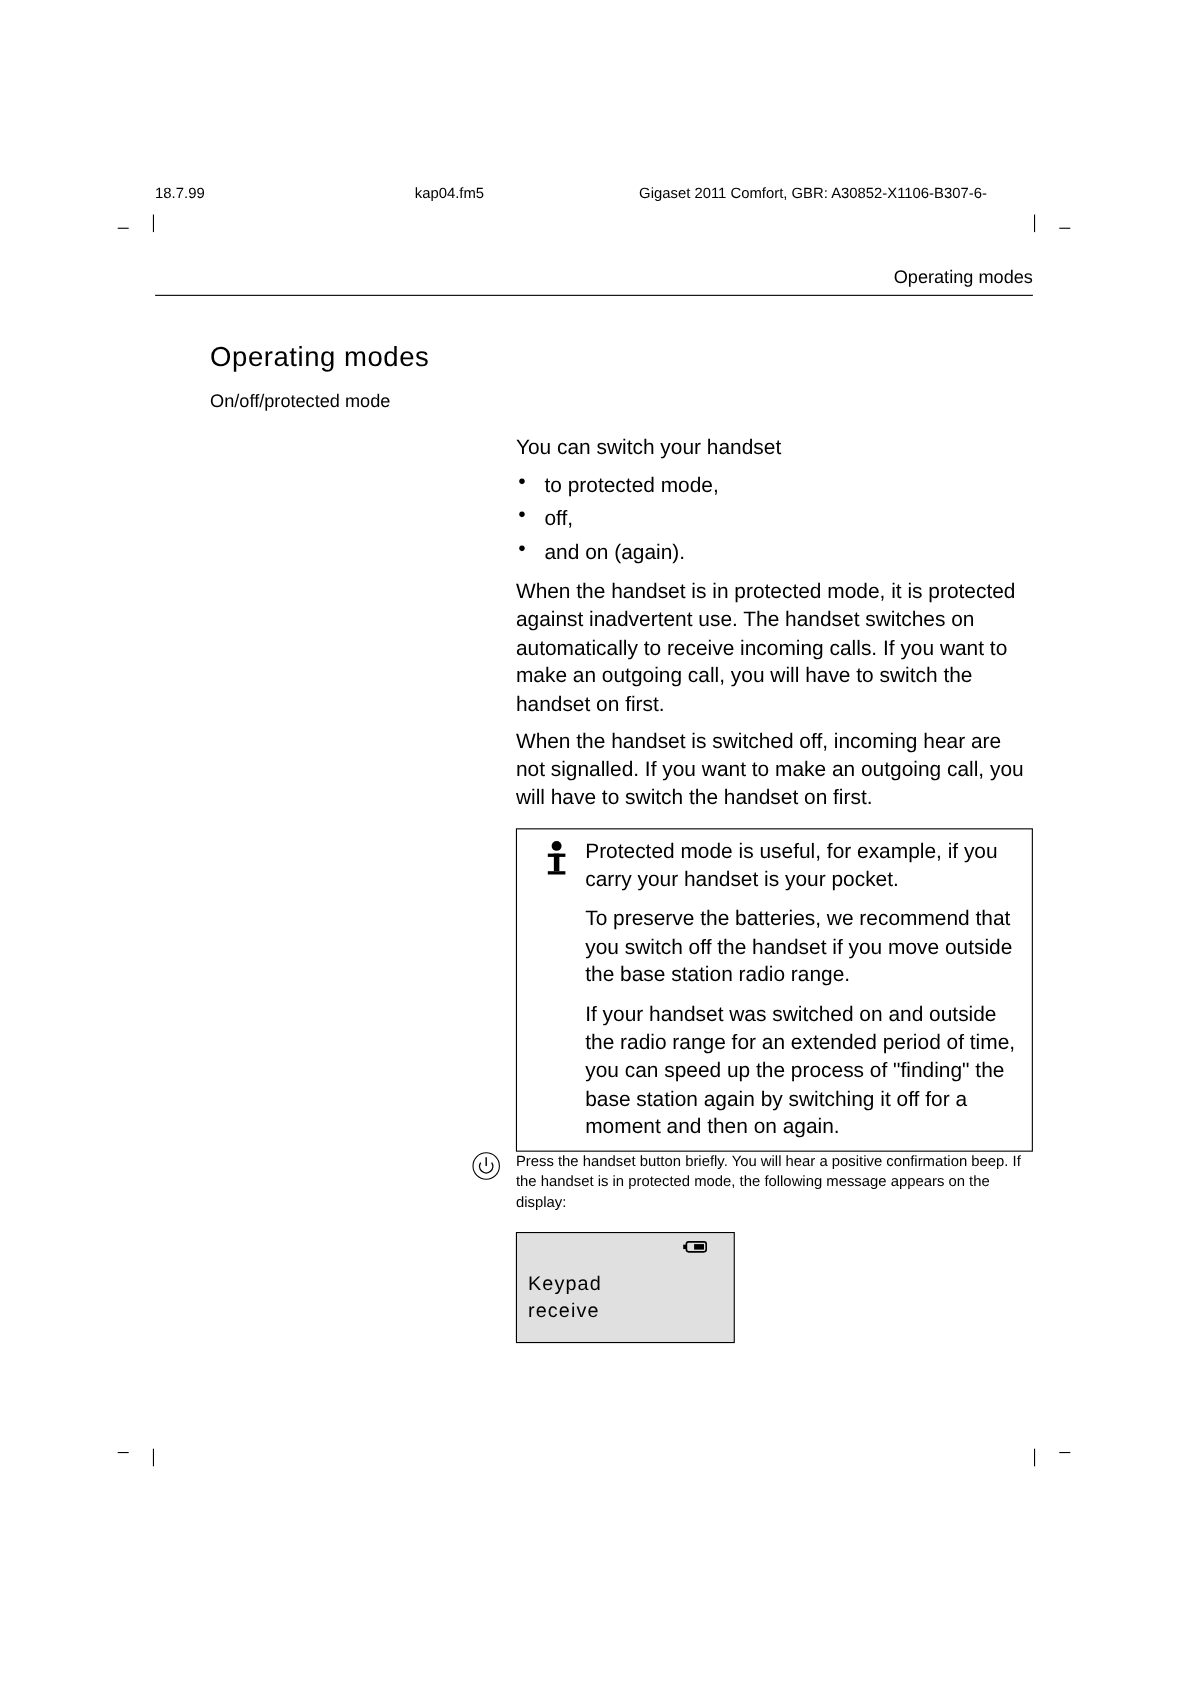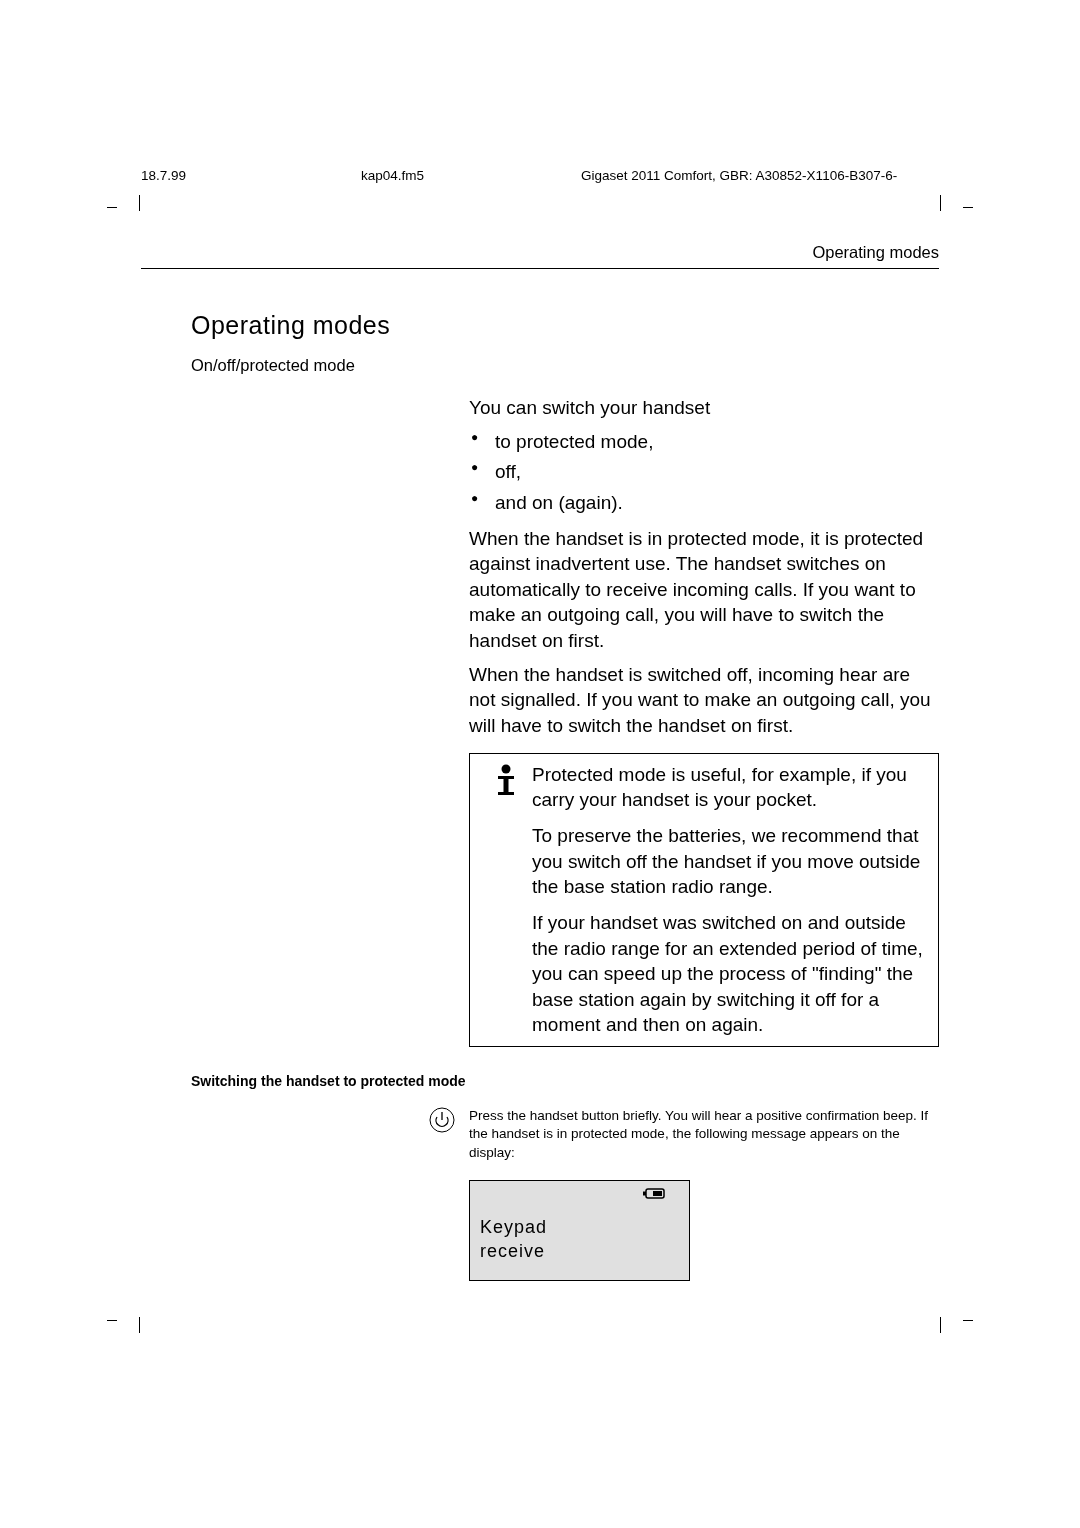--- a/index.html
+++ b/index.html
@@ -117,21 +117,21 @@
       display: flex;
       justify-content: flex-end;
       padding-right: 14px;
     }
     .step-text-col {
       flex: 1;
       font-size: 13.5px;
       line-height: 1.35;
     }
     .display {
-      width: 221px;
+      width: 199px;
       border: 1px solid #000;
       background: #e0e0e0;
       margin: 18px 0 0 0;
       padding: 6px 22px 16px 10px;
     }
     .display-top { text-align: right; }
     .display-text {
       font-size: 18px;
       letter-spacing: 1px;
       margin-top: 10px;
@@ -156,21 +156,21 @@
   <div class="tick-outer-v" style="left:18px; bottom:-12px;"></div>
 </div>
 <div class="crop-marks br">
   <div class="crop-tick-h" style="right:-14px; bottom:0;"></div>
   <div class="tick-outer-v" style="right:18px; bottom:-12px;"></div>
 </div>
 
 <div class="page">
   <div class="topline">
     <span>18.7.99</span>
-    <span style="position:absolute; left:220px;">kap04.fm5</span>
+    <span style="position:absolute; left:236px;">kap04.fm5</span>
     <span style="position:absolute; left:440px;">Gigaset 2011 Comfort, GBR: A30852-X1106-B307-6-</span>
   </div>
 
   <div class="running-head">Operating modes</div>
   <hr class="hr">
 
   <div class="content">
     <h1>Operating modes</h1>
     <h2>On/off/protected mode</h2>
 
@@ -199,21 +199,20 @@
           </div>
           <div class="info-text-col">
             <p>Protected mode is useful, for example, if you carry your handset is your pocket.</p>
             <p>To preserve the batteries, we recommend that you switch off the handset if you move outside the base station radio range.</p>
             <p>If your handset was switched on and outside the radio range for an extended period of time, you can speed up the process of "finding" the base station again by switching it off for a moment and then on again.</p>
           </div>
         </div>
       </div>
     </div>
 
-    <h3>Switching the handset to protected mode</h3>
 
     <div class="step-row">
       <div class="step-icon-col">
         <span>
           <svg width="26" height="26" viewBox="0 0 26 26">
             <ellipse cx="13" cy="13" rx="12" ry="12" fill="none" stroke="#000" stroke-width="1"></ellipse>
             <path d="M 8 10 A 6 6 0 1 0 18 10" fill="none" stroke="#000" stroke-width="1.3"></path>
             <line x1="13" y1="5" x2="13" y2="13" stroke="#000" stroke-width="1.3"></line>
           </svg>
         </span>

